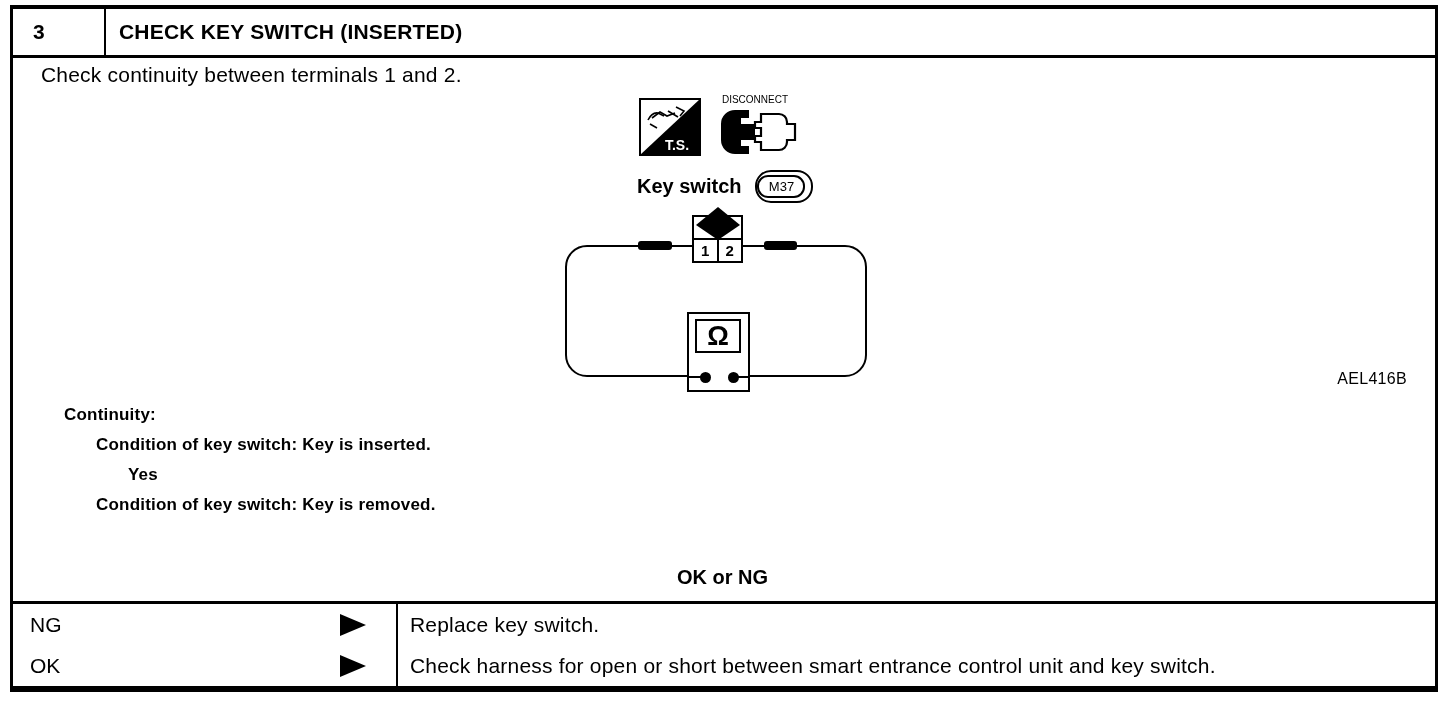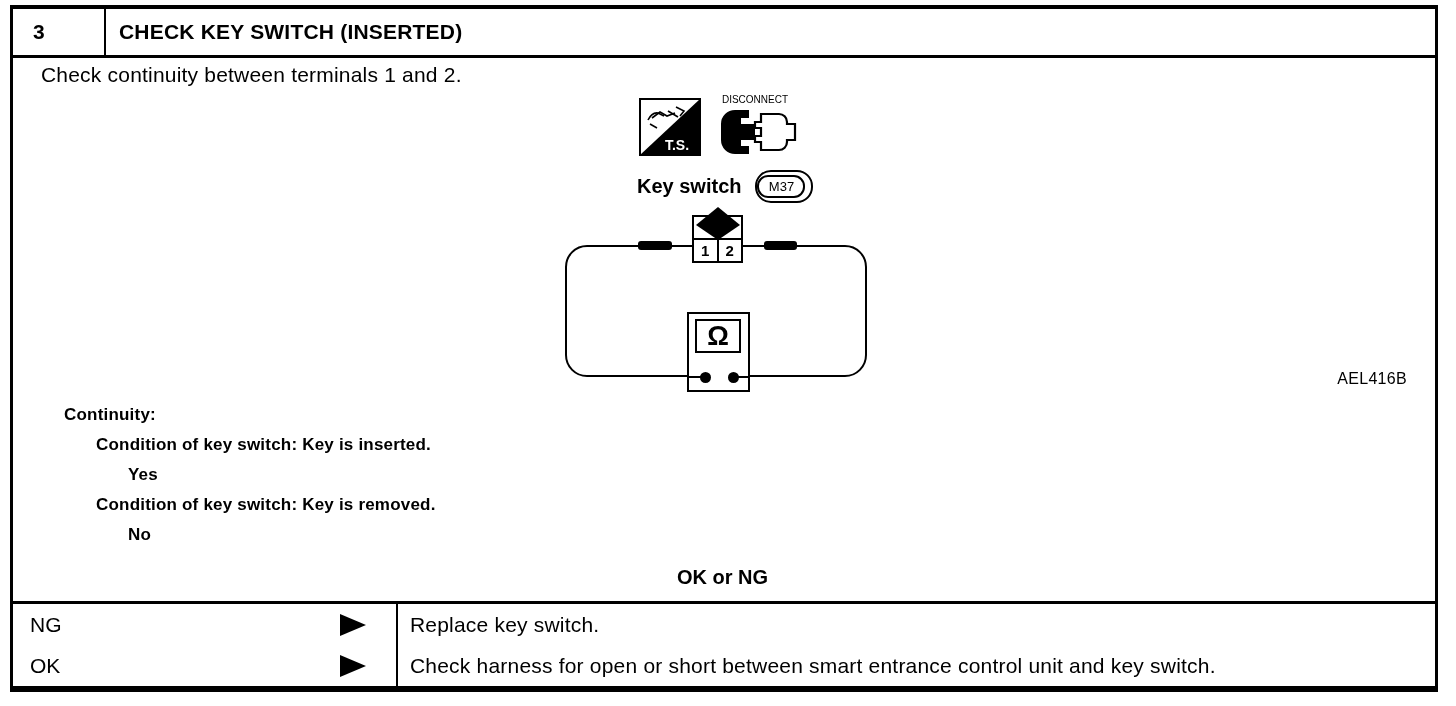--- a/index.html
+++ b/index.html
@@ -136,21 +136,20 @@
       <div class="abs dot dot-left"></div>
       <div class="abs dot dot-right"></div>
 
       <div class="abs figure-code">AEL416B</div>
 
       <div class="abs conditions">
         <div>Continuity:</div>
         <div class="ind1">Condition of key switch: Key is inserted.</div>
         <div class="ind2">Yes</div>
         <div class="ind1">Condition of key switch: Key is removed.</div>
-        <div class="ind2">No</div>
       </div>
 
       <div class="abs decision-prompt">OK or NG</div>
     </div>
 
     <div class="result-row last">
       <div class="result-cell">
         <span>NG</span>
         <span class="arrow"></span>
       </div>

